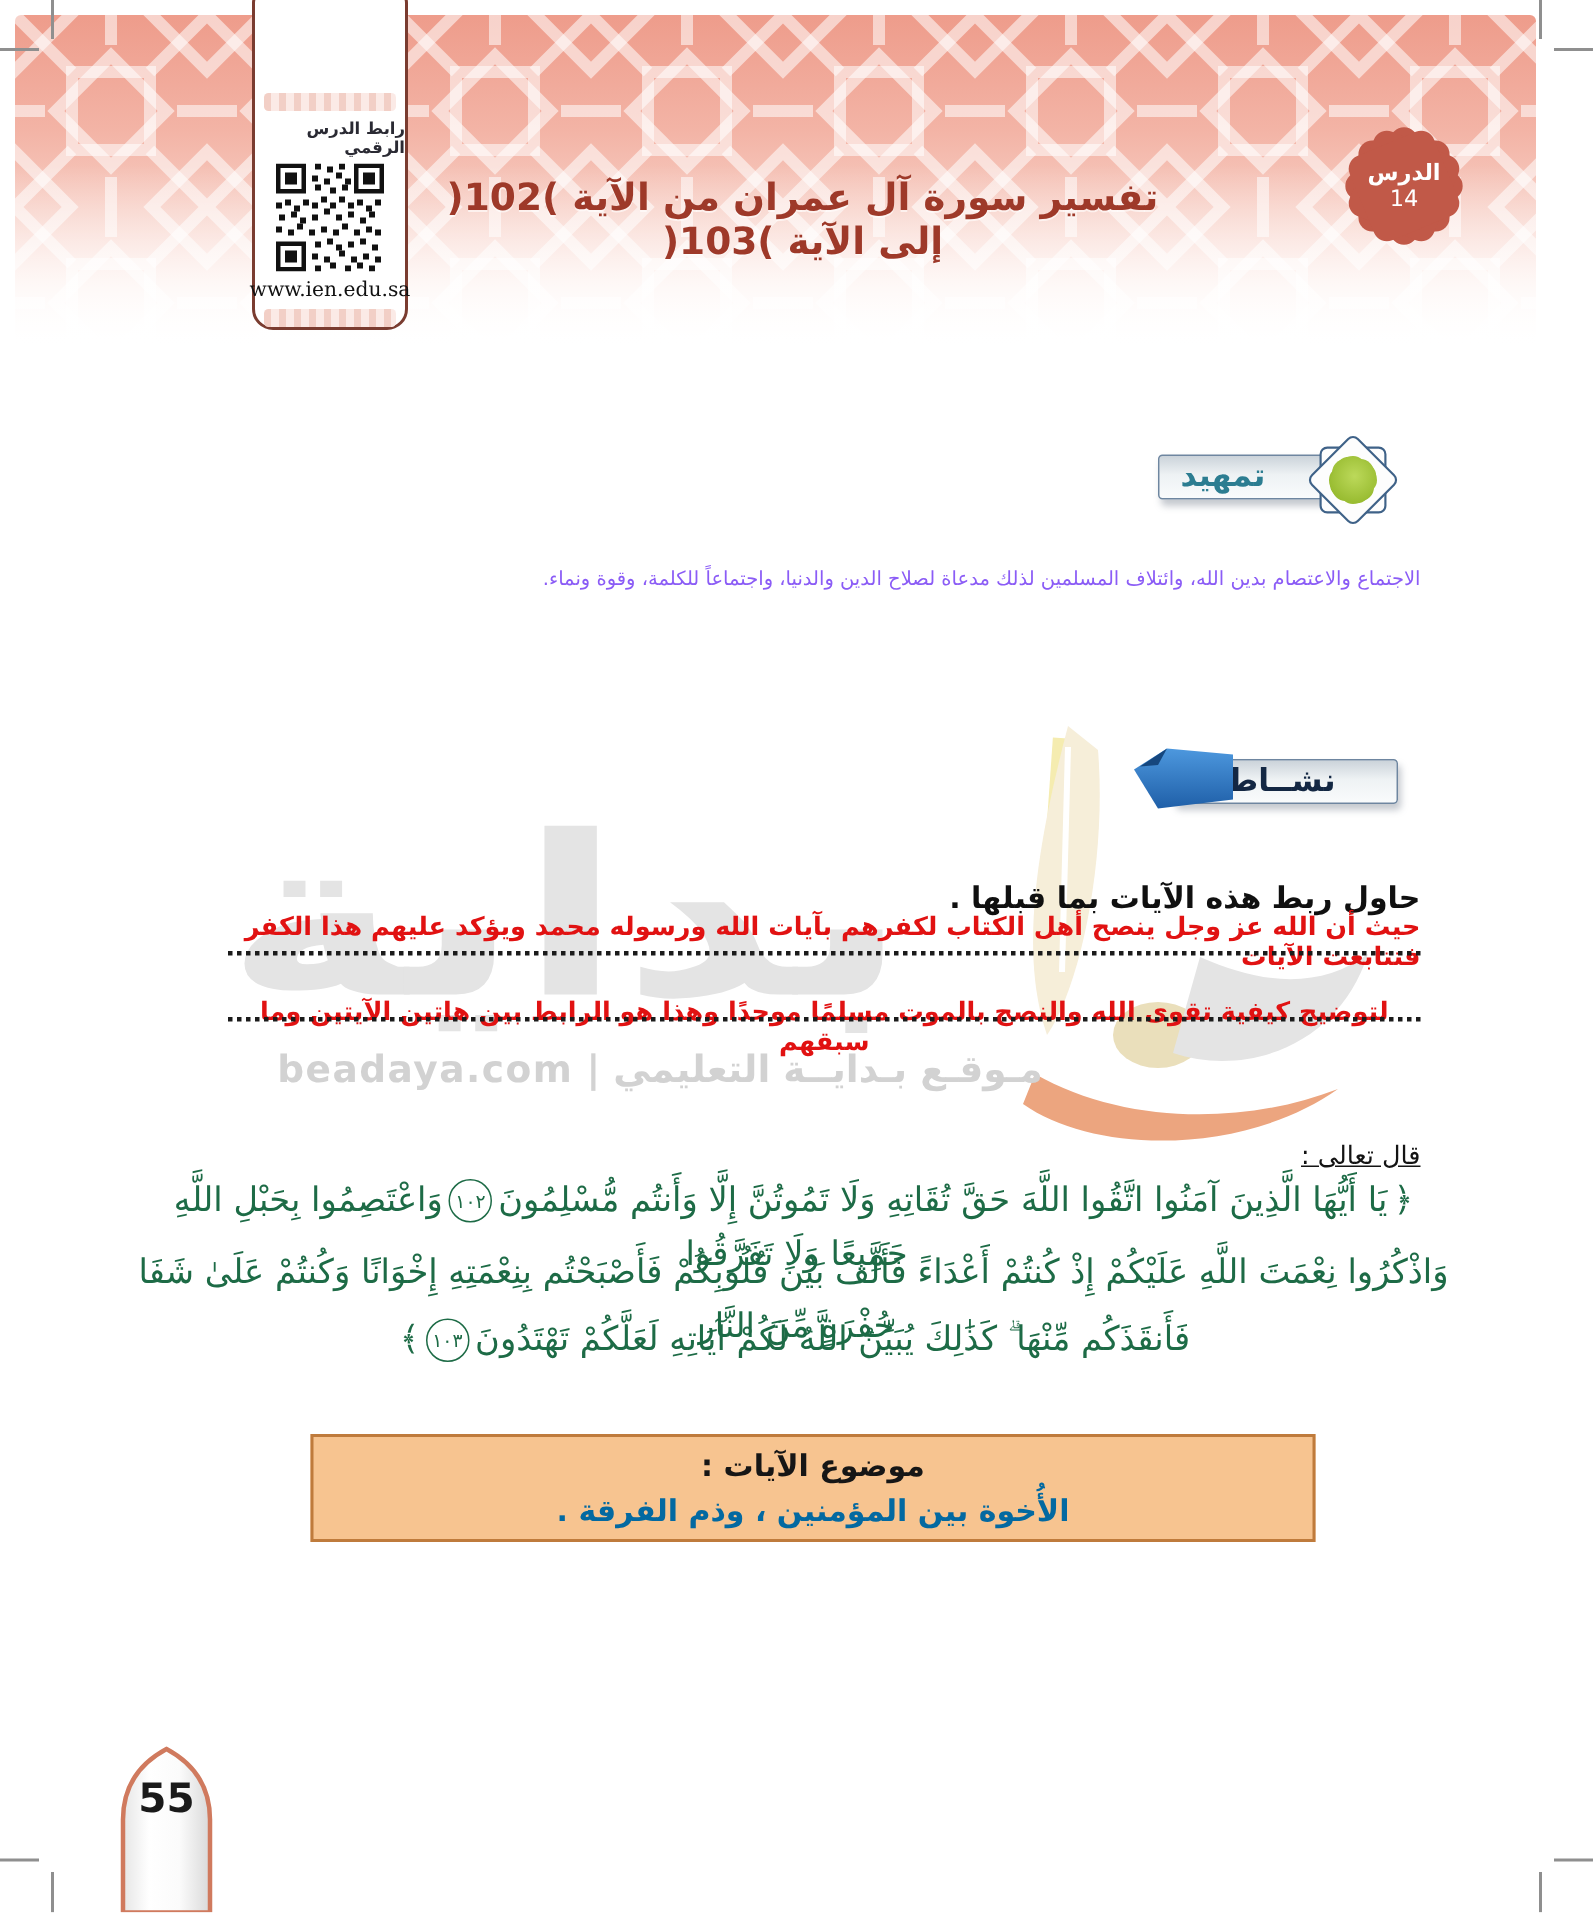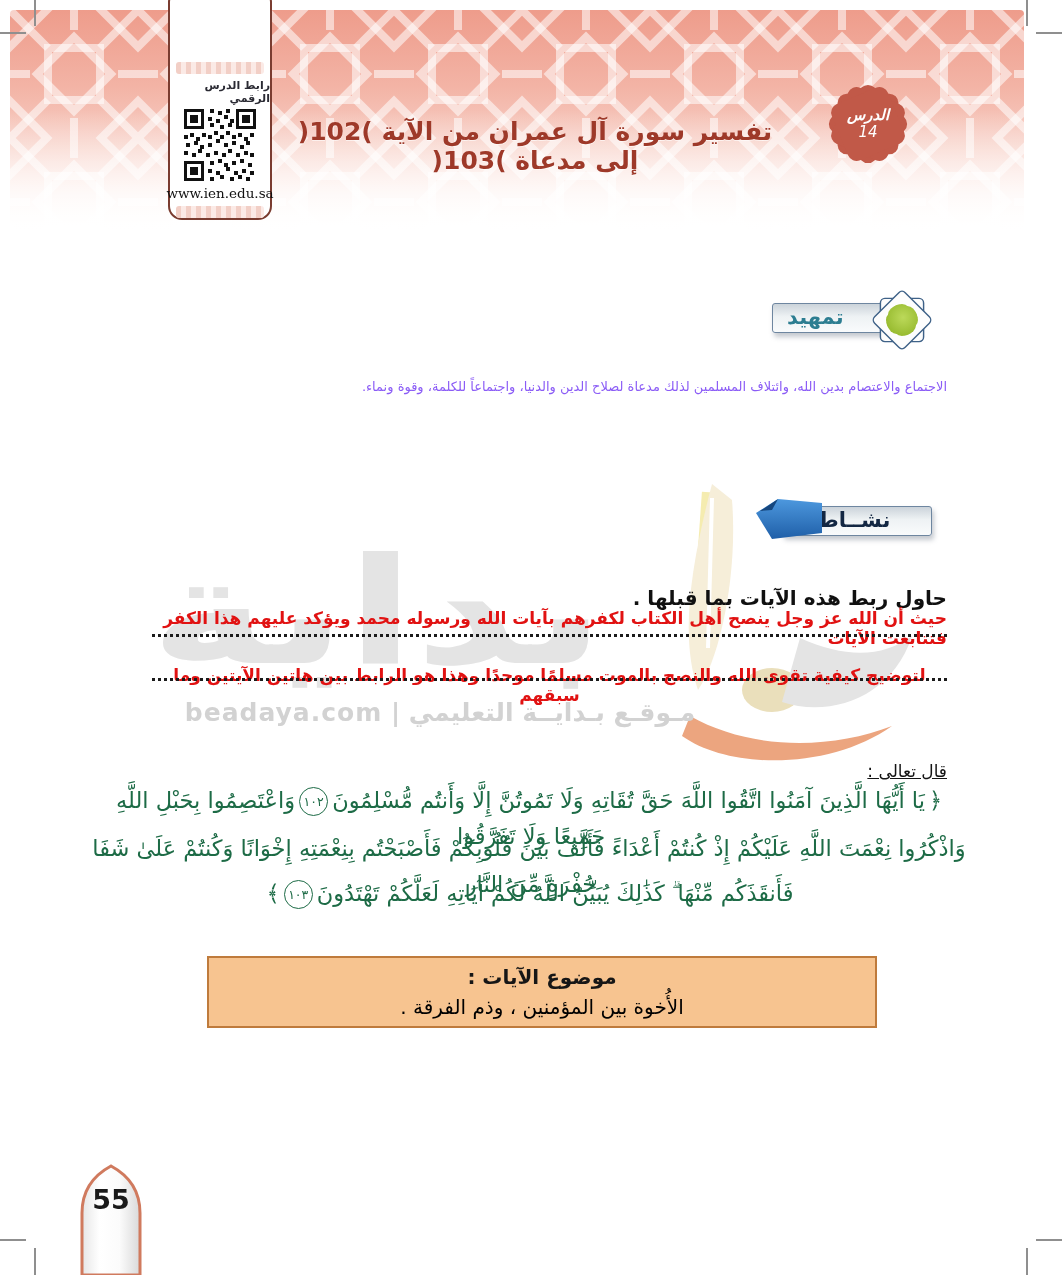--- a/index.html
+++ b/index.html
@@ -30,21 +30,21 @@
   .qr-code{margin-top:4px;}
   .qr-url{font-family:"DejaVu Serif",serif;font-size:13.5px;color:#111;margin-top:4px;}
 
   
   .lesson-title{position:absolute;left:280px;top:100px;width:510px;z-index:3;
     direction:rtl;text-align:center;font-size:25px;font-weight:bold;color:#9e3929;
     text-shadow:0 1px 0 rgba(255,255,255,.6);}
   .lesson-title .num{display:inline-block;direction:ltr;unicode-bidi:bidi-override;}
 
   
-  .medallion{position:absolute;left:820px;top:78px;width:96px;height:92px;z-index:3;font-style:italic;}
+  .medallion{position:absolute;left:888px;top:78px;width:96px;height:92px;z-index:3;}
   .med-text{position:absolute;inset:0;display:flex;flex-direction:column;align-items:center;
     justify-content:center;color:#fff;z-index:2;line-height:1.15;}
   .med-text .l1{font-size:15px;font-weight:bold;}
   .med-text .l2{font-size:15px;}
 
   
   .sec-bar{position:absolute;height:28px;z-index:3;border:1px solid #6e86a0;border-radius:3px;
     background:linear-gradient(to bottom,#cbd3da 0%,#eef2f4 45%,#f9fbfc 100%);
     box-shadow:2px 4px 5px rgba(110,120,135,.4);}
   .sec-label{position:absolute;top:1px;font-weight:bold;font-size:21px;}
@@ -85,21 +85,21 @@
   .vline.v3{top:875px;}
   .vline span{margin:0 2px;}
   .ayah-num{display:inline-block;width:27px;height:27px;line-height:27px;border:1.6px solid #1d6b46;
     border-radius:50%;font-size:12.5px;text-align:center;vertical-align:middle;margin:0 4px;}
 
   
   .topic-box{position:absolute;left:207px;top:956px;width:670px;height:72px;z-index:3;
     background:#f7c490;border:2px solid #bf7b3c;box-sizing:border-box;
     display:flex;flex-direction:column;align-items:center;justify-content:center;direction:rtl;}
   .topic-title{font-size:20px;font-weight:bold;color:#161616;}
-  .topic-text{font-size:20px;font-weight:normal;color:#000000;margin-top:6px;}
+  .topic-text{font-size:20px;font-weight:bold;color:#0369a1;margin-top:6px;}
 
   
   .dome{position:absolute;left:78px;top:1163px;z-index:3;}
   .dome-num{position:absolute;left:78px;top:1184px;width:66px;z-index:4;text-align:center;
     font-size:27px;font-weight:bold;color:#1a1a1a;}
 </style>
 </head>
 <body>
 
 <div class="page">
@@ -210,21 +210,21 @@
           <rect x="36" y="66" width="4" height="4"></rect>
           <rect x="46" y="68" width="4" height="4"></rect>
           <rect x="54" y="66" width="4" height="4"></rect>
           <rect x="62" y="68" width="4" height="4"></rect>
       </g>
     </svg>
     <div class="qr-url">www.ien.edu.sa</div>
     <div class="deco-strip bottom"></div>
   </div>
 
-  <h1 class="lesson-title"><span>تفسير سورة آل عمران من الآية </span><span class="num">)102(</span><span> إلى مدعاة </span><span class="num">)103(</span></h1>
+  <h1 class="lesson-title"><span>تفسير سورة آل عمران من الآية </span><span class="num">)102(</span><span> إلى الآية </span><span class="num">)103(</span></h1>
 
   <div class="medallion">
     <svg width="96" height="92" viewBox="0 0 100 100">
       <g fill="#c15948">
         <rect x="17" y="17" width="66" height="66" rx="10"></rect>
         <rect x="17" y="17" width="66" height="66" rx="10" transform="rotate(45 50 50)"></rect>
         <rect x="17" y="17" width="66" height="66" rx="10" transform="rotate(22.5 50 50)"></rect>
         <rect x="17" y="17" width="66" height="66" rx="10" transform="rotate(67.5 50 50)"></rect>
       </g>
     </svg>

